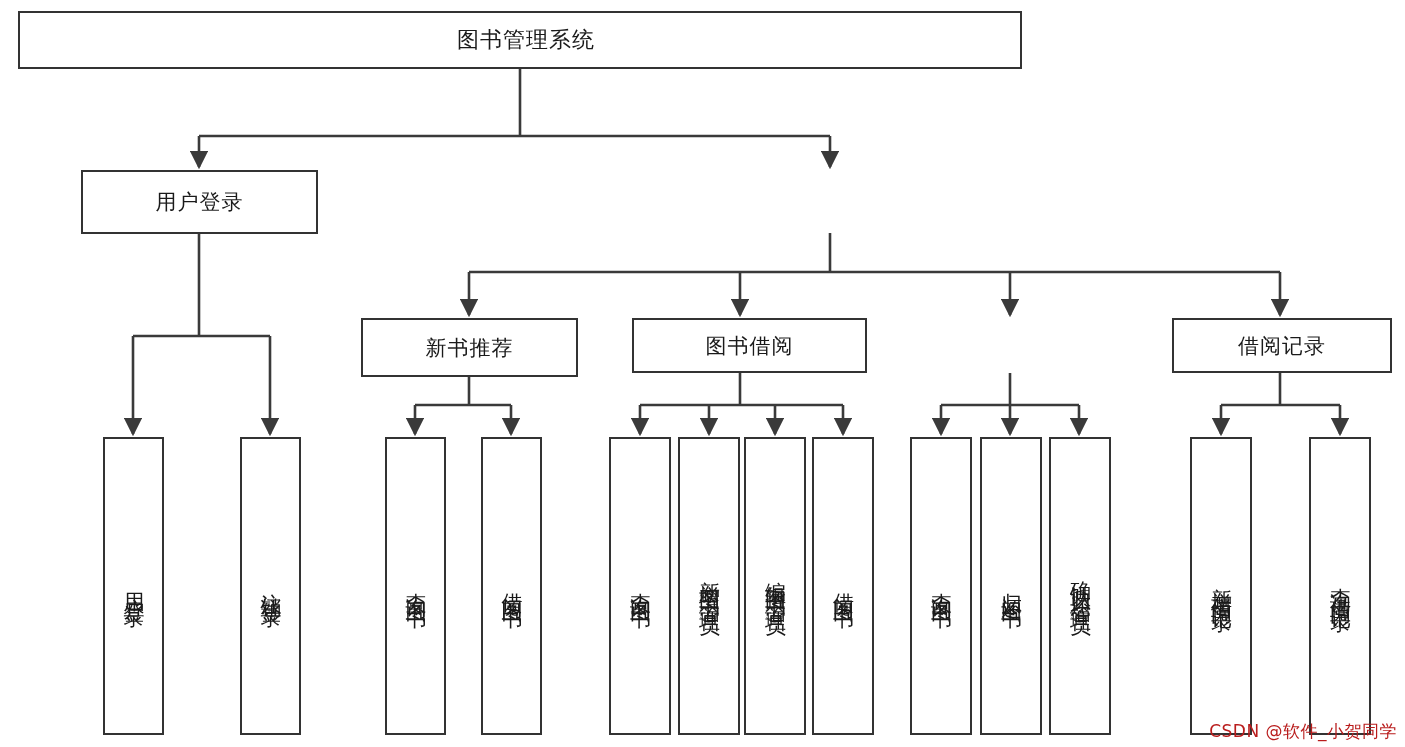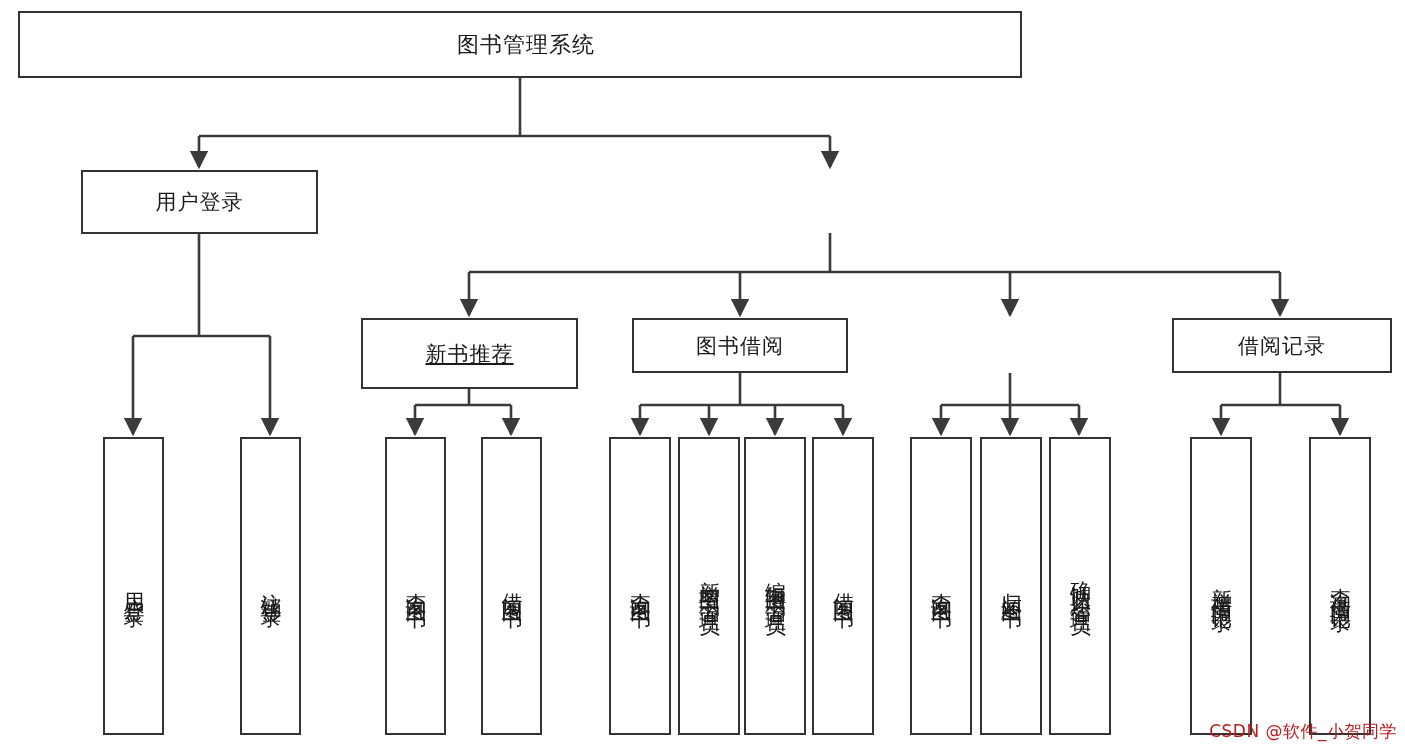--- a/index.html
+++ b/index.html
@@ -116,32 +116,32 @@
       <path d="M 1010 405 L 1010 434" marker-end="url(#arrow)"></path>
       <path d="M 1079 405 L 1079 434" marker-end="url(#arrow)"></path>
 
       <path d="M 1280 373 L 1280 405"></path>
       <path d="M 1221 405 L 1340 405"></path>
       <path d="M 1221 405 L 1221 434" marker-end="url(#arrow)"></path>
       <path d="M 1340 405 L 1340 434" marker-end="url(#arrow)"></path>
     </g>
   </svg>
 
-  <div class="node h-node" id="root-node" style="left:18px; top:11px; width:1004px; height:67px;padding-left:12px;">
+  <div class="node h-node" id="root-node" style="left:18px; top:11px; width:1004px; height:58px;padding-left:12px;">
     <span class="h-label">图书管理系统</span>
   </div>
 
   <div class="node h-node" style="left:81px; top:170px; width:237px; height:64px;">
     <span class="h-label">用户登录</span>
   </div>
 
-  <div class="node h-node" style="left:361px; top:318px; width:217px; height:71px;text-decoration:underline;">
+  <div class="node h-node" style="left:361px; top:318px; width:217px; height:59px;">
     <span class="h-label">新书推荐</span>
   </div>
-  <div class="node h-node" style="left:632px; top:318px; width:216px; height:55px;">
+  <div class="node h-node" style="left:632px; top:318px; width:235px; height:55px;">
     <span class="h-label">图书借阅</span>
   </div>
   <div class="node h-node" style="left:1172px; top:318px; width:220px; height:55px;text-align:right;">
     <span class="h-label">借阅记录</span>
   </div>
 
   <div class="node v-node" style="left:103px; top:437px; width:61px; height:298px;">
     <span class="v-label">用户登录</span>
   </div>
   <div class="node v-node" style="left:240px; top:437px; width:61px; height:298px;">

